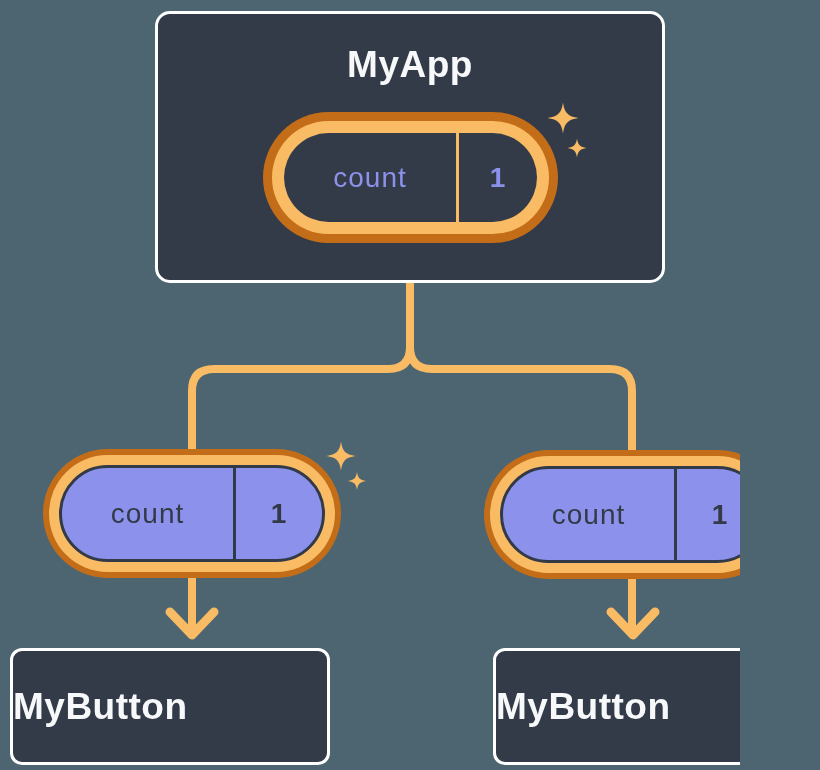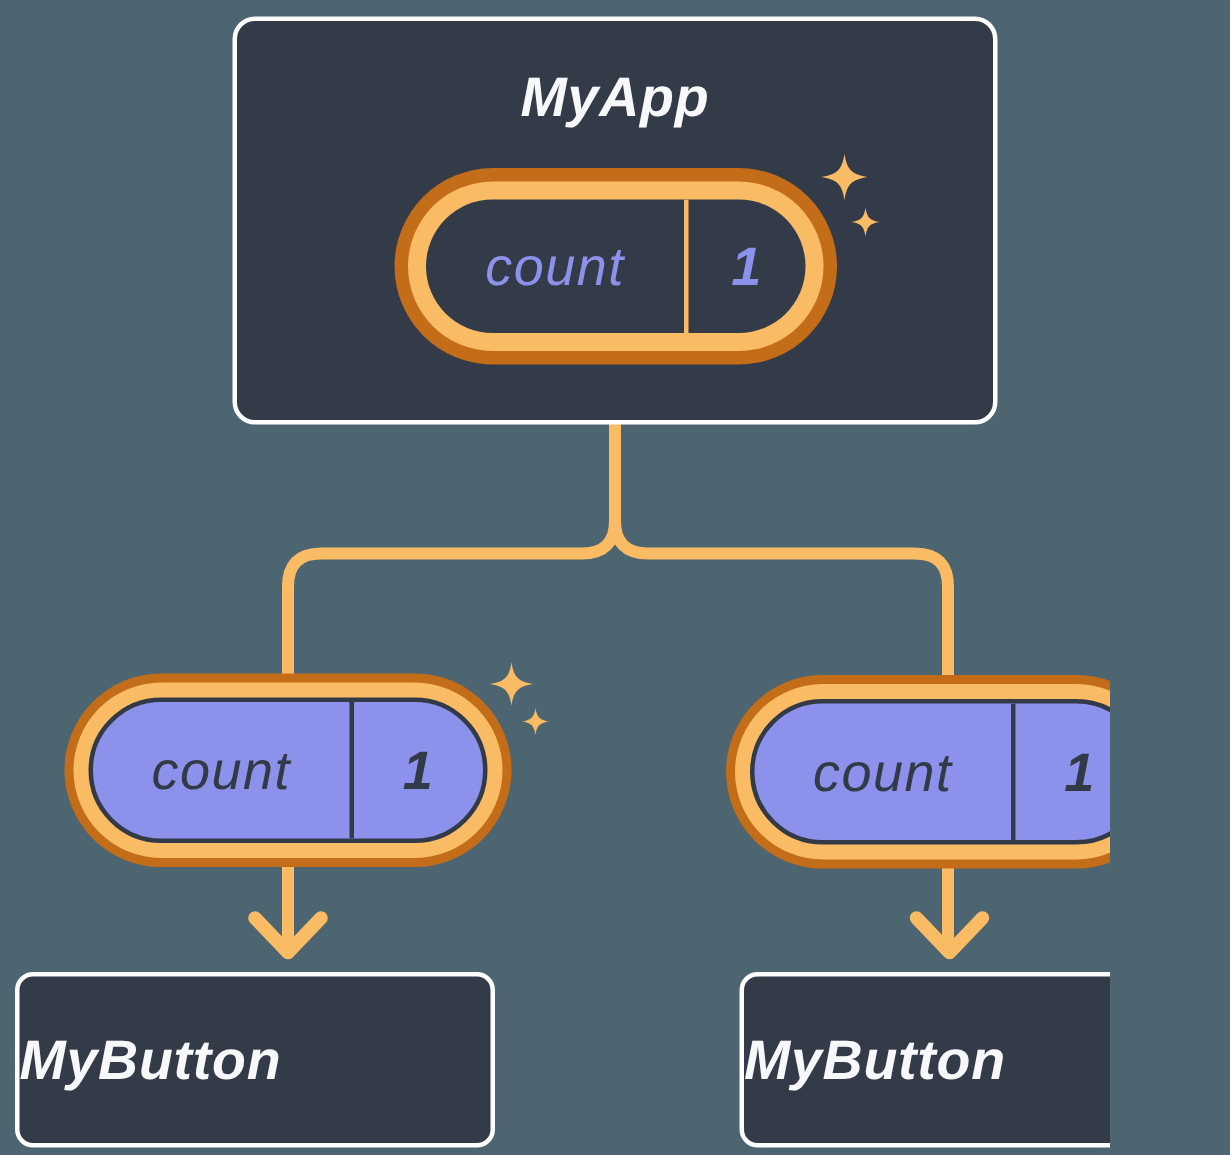--- a/index.html
+++ b/index.html
@@ -6,21 +6,20 @@
   body {
     font-family: "Liberation Sans", "DejaVu Sans", sans-serif;
     background: var(--background, #4C6570);
   }
   .stage {
     position: relative;
     width: 740px;
     height: 770px;
     background: var(--background, #4C6570);
     overflow: hidden;
-    font-style: italic;
   }
   .layer {
     position: absolute;
     left: 0; top: 0;
     pointer-events: none;
   }
   .conn {
     fill: none;
     stroke: var(--orange-light, #F9BC64);
     stroke-width: 8;
@@ -88,21 +87,21 @@
     width: 100%; height: 100%;
     border-radius: 999px;
     display: flex;
     align-items: stretch;
     overflow: hidden;
   }
   .pill-label, .pill-value {
     display: flex;
     align-items: center;
     justify-content: center;
-    font-size: 36px;
+    font-size: 28px;
     letter-spacing: 1px;
   }
   .pill-label { flex: 1 1 auto; font-weight: 400; }
   .pill-value { font-weight: 700; }
   .pill-divider { flex: 0 0 auto; }
 
   
   .state-pill { left: 105px; top: 98px; width: 295px; height: 131px; padding: 9px; }
   .state-pill .pill-mid   { padding: 12px; }
   .state-pill .pill-inner { background: var(--node-bg, #343B48); }

